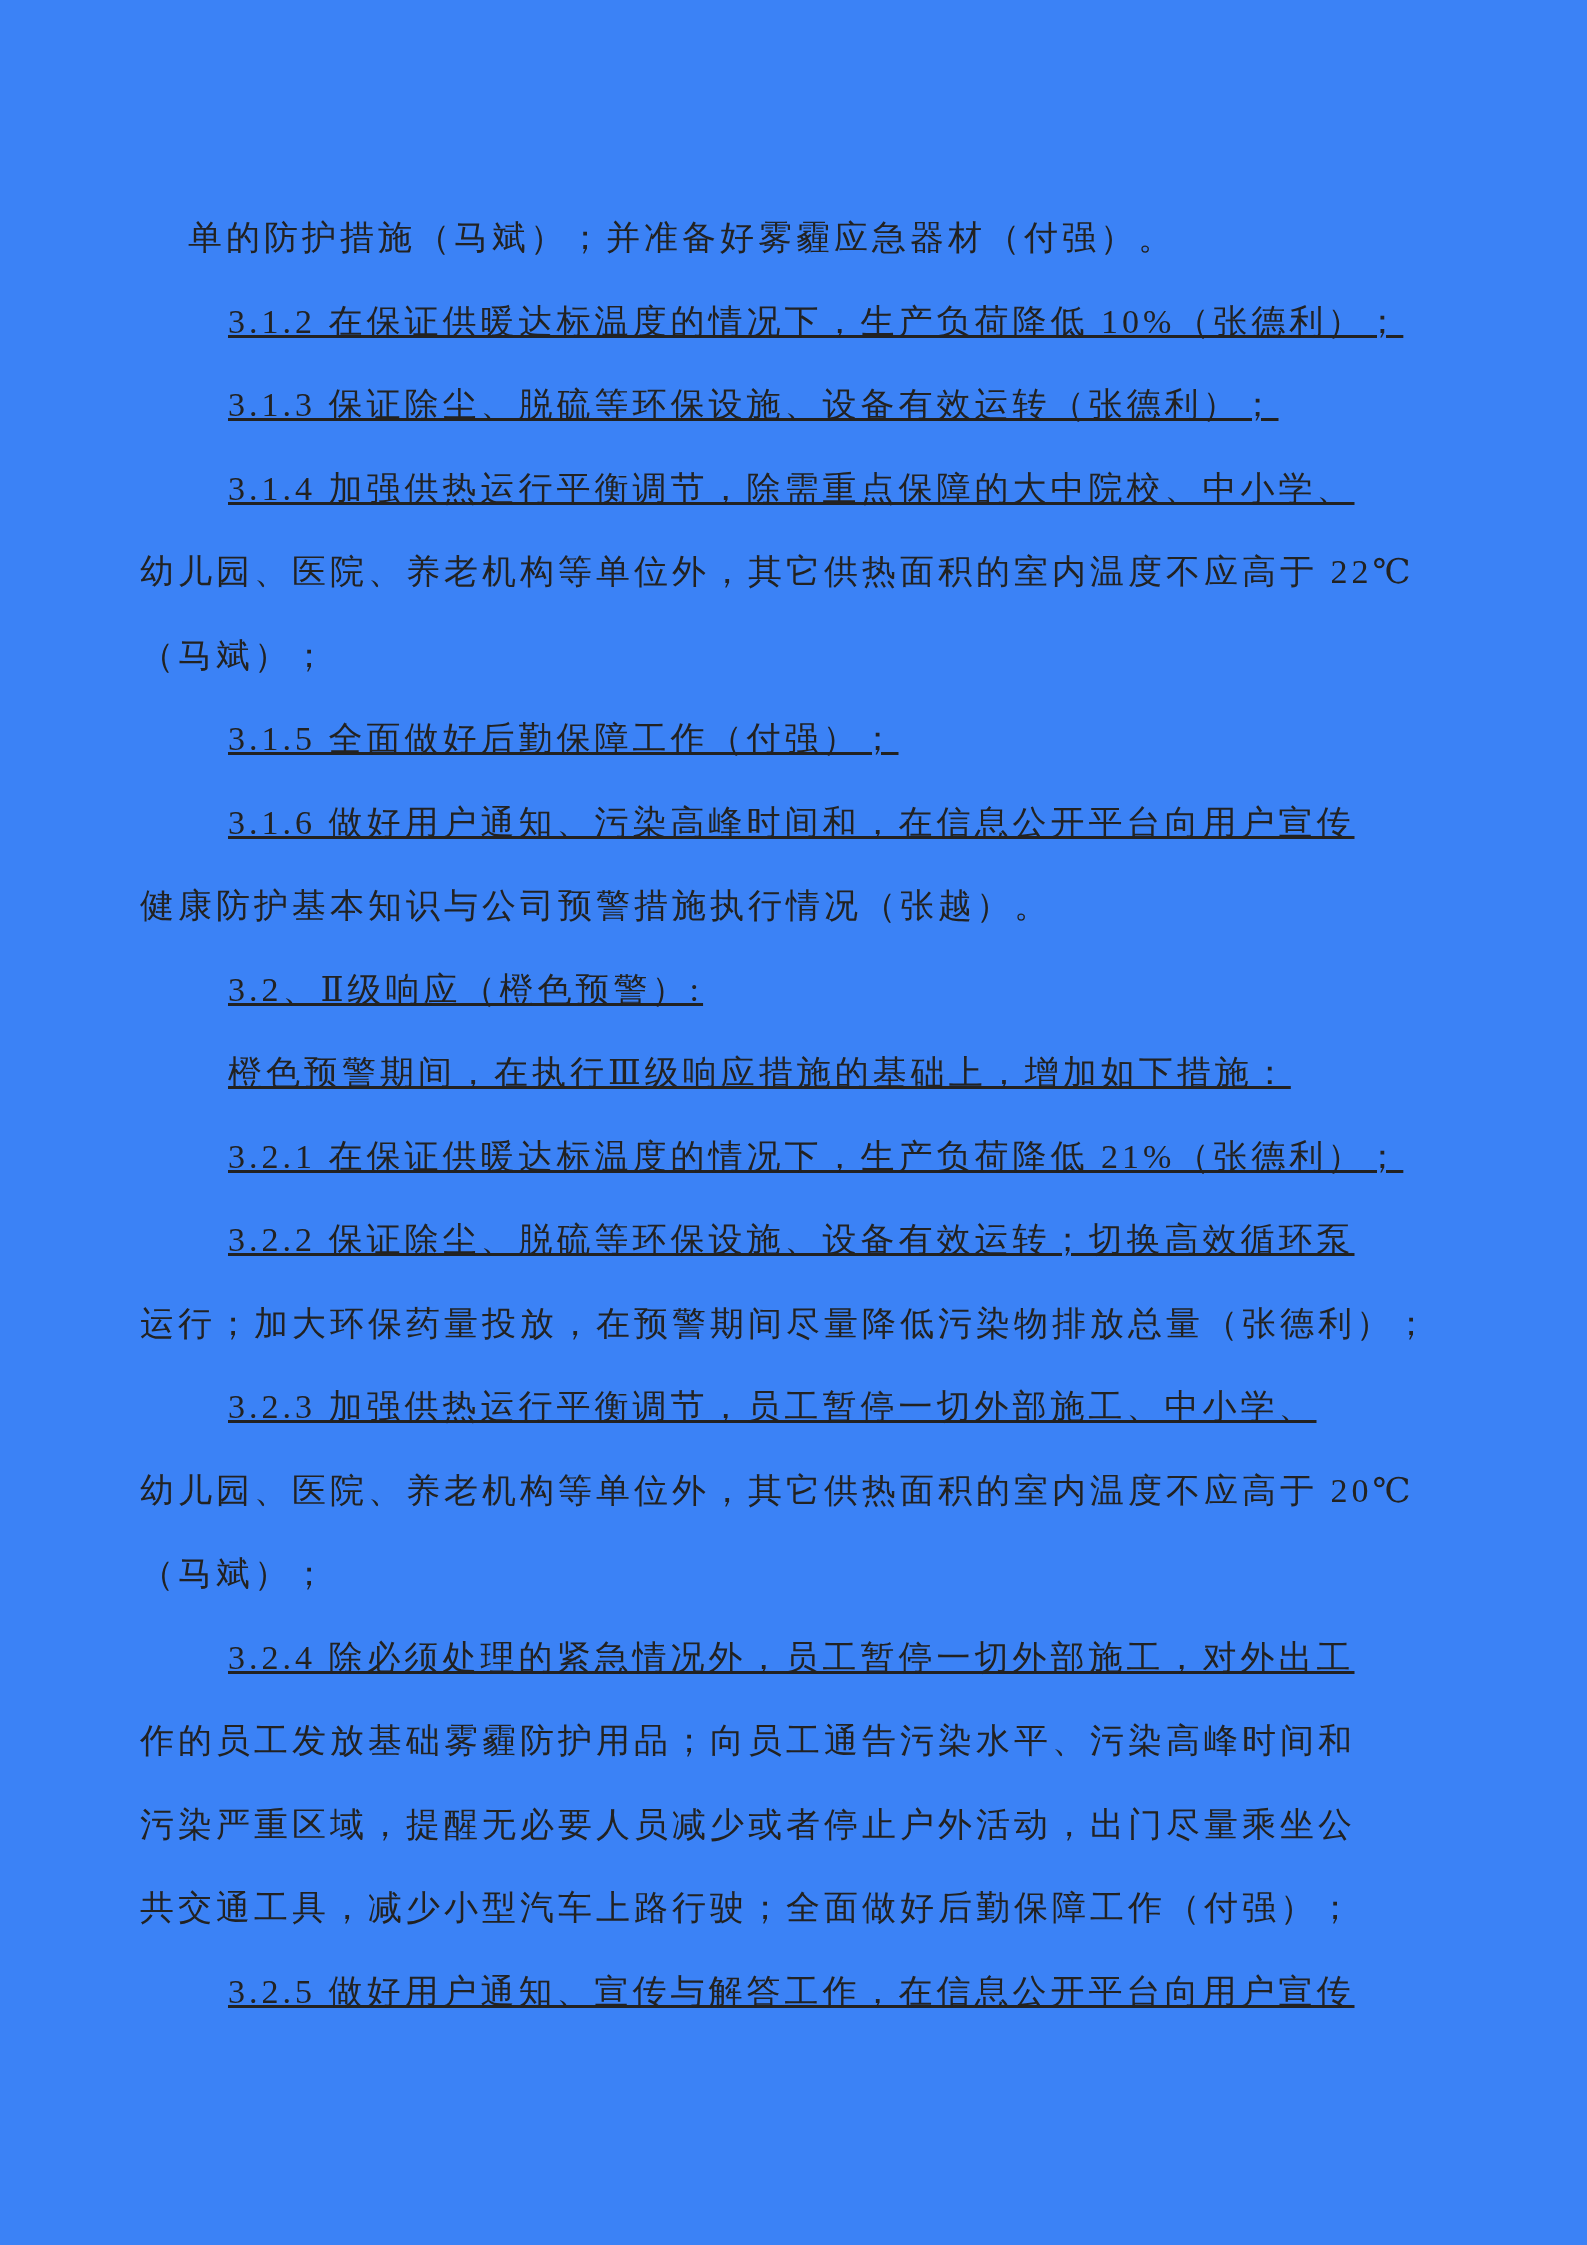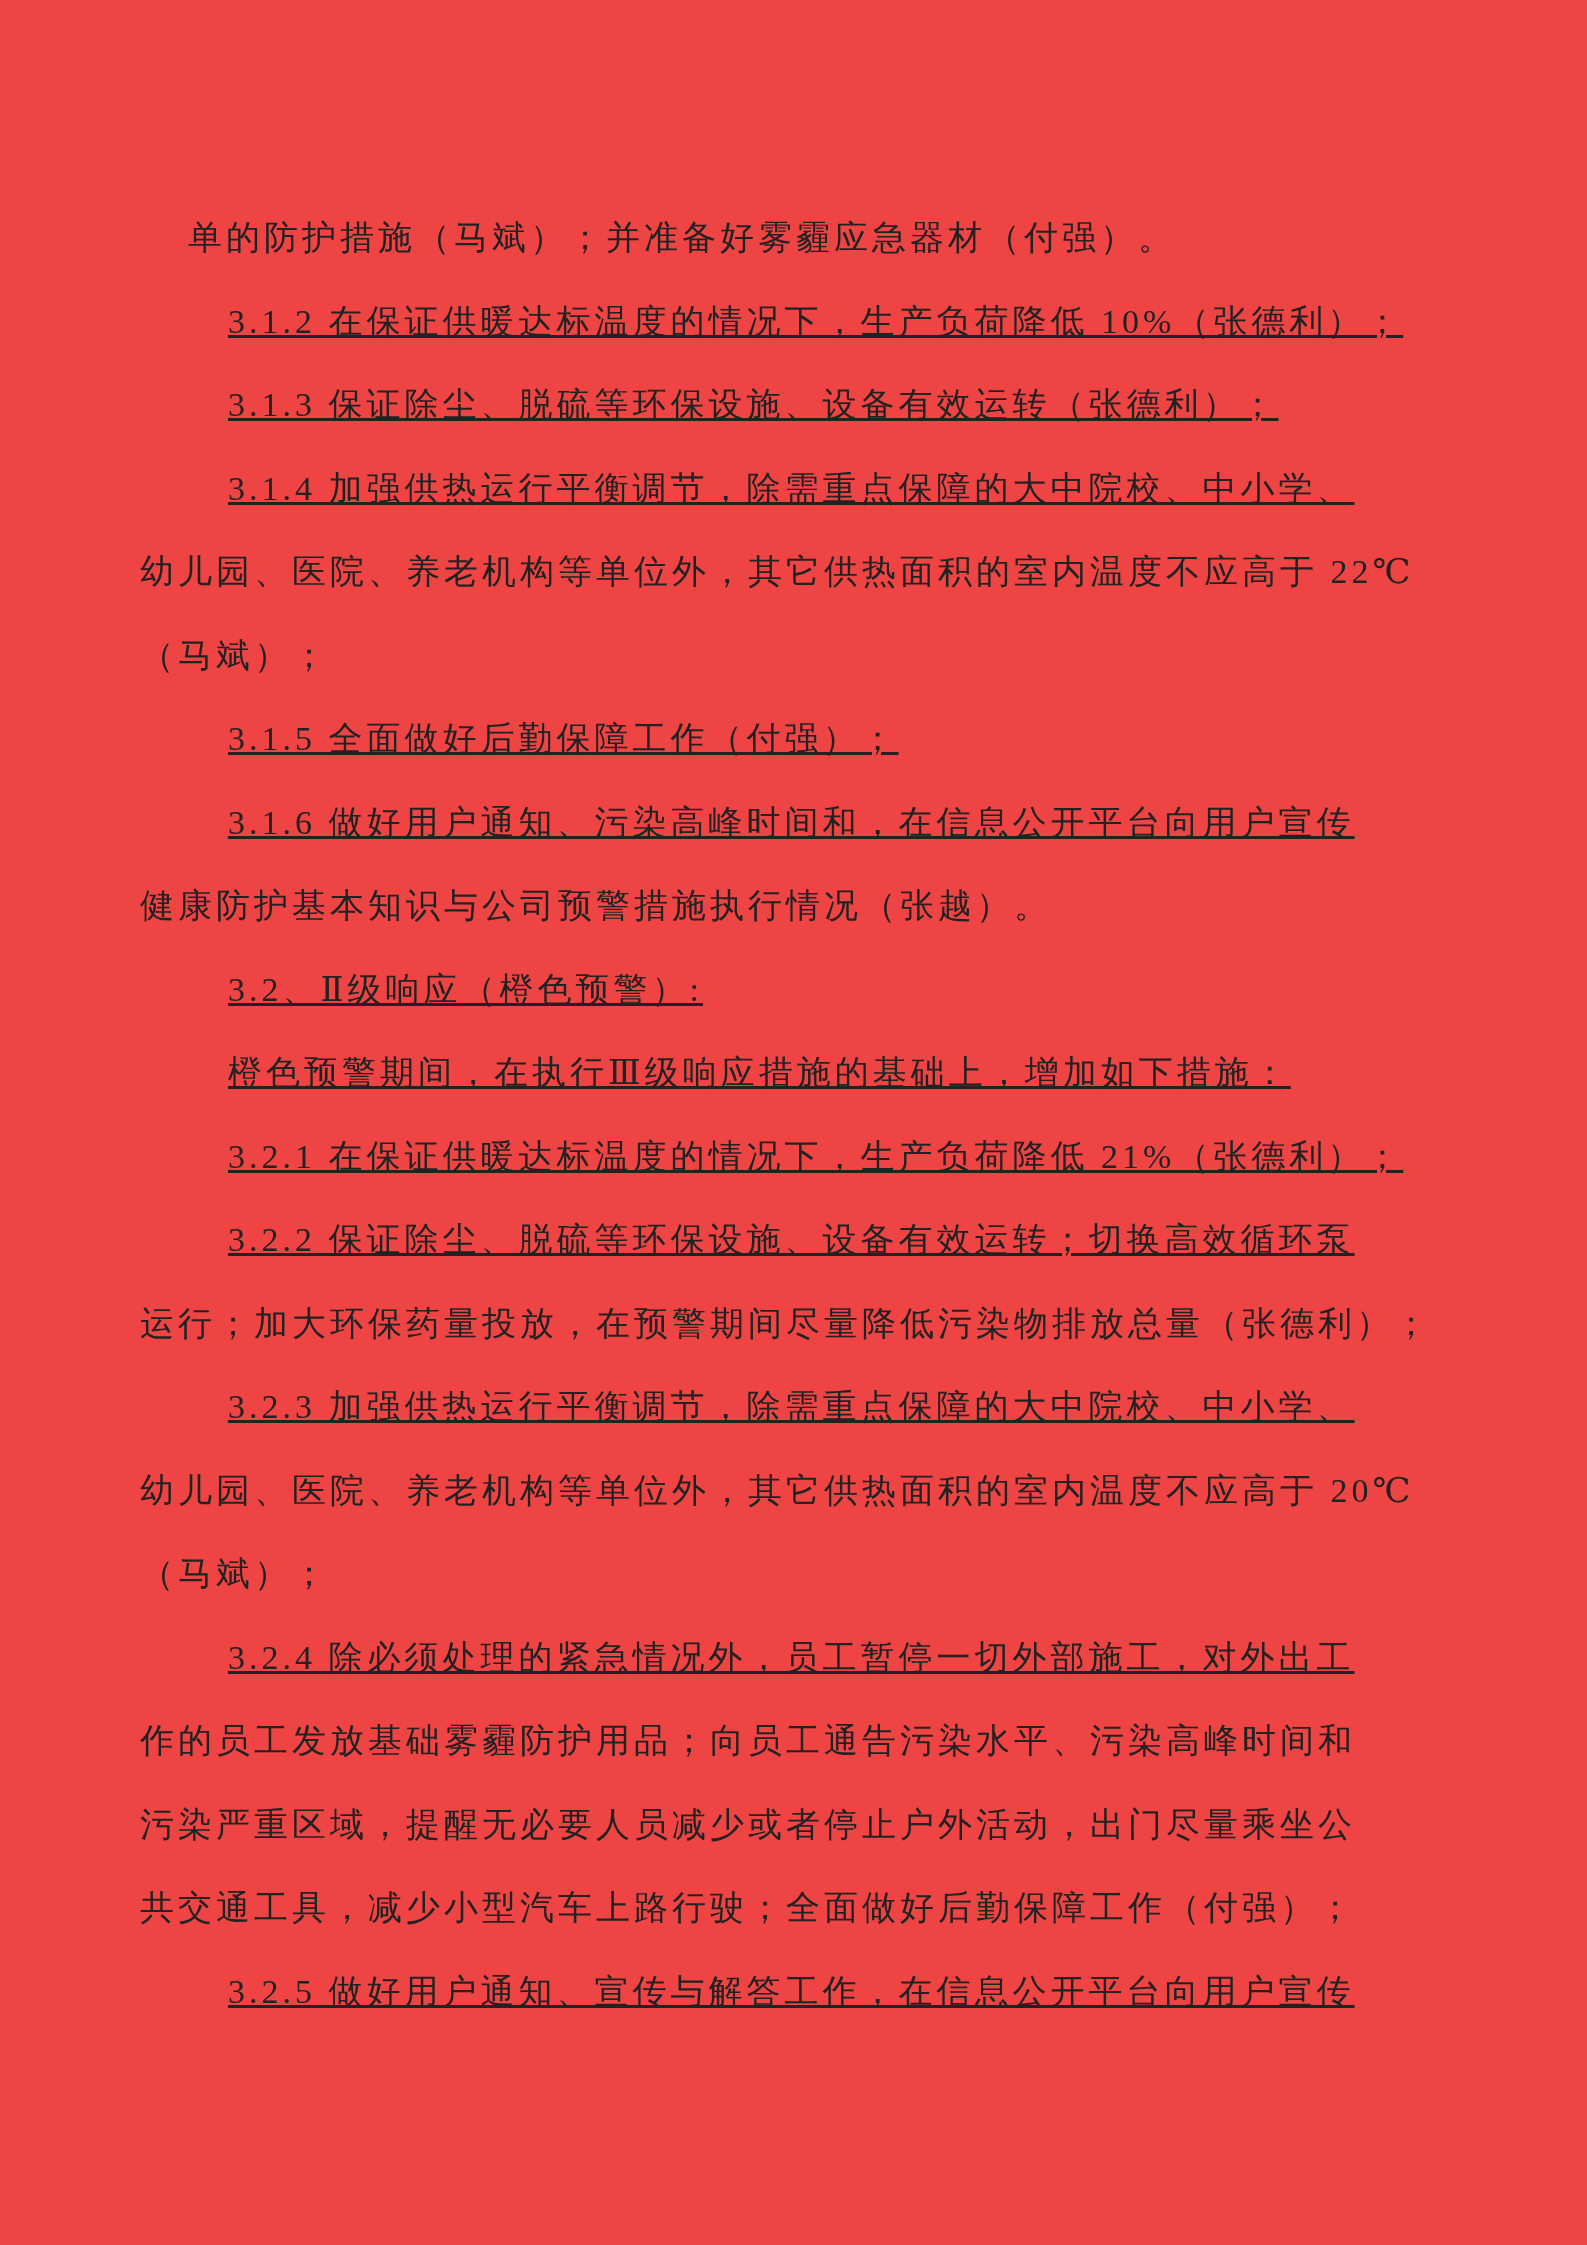--- a/index.html
+++ b/index.html
@@ -30,37 +30,37 @@
   .text-line {
     white-space: nowrap;
     height: 83.5px;
   }
   .text-line[data-ind="1"] { padding-left: 48px; }
   .text-line[data-ind="2"] { padding-left: 88px; text-decoration: underline; }
 </style>
 </head>
 <body>
 
-<div class="page" style="background: #ef4444;">
+<div class="page" style="background: #3b82f6;">
   <div class="text-column" style="color: rgb(34, 34, 34);">
       <div class="text-line" data-ind="1">单的防护措施（马斌）；并准备好雾霾应急器材（付强）。</div>
       <div class="text-line" data-ind="2">3.1.2 在保证供暖达标温度的情况下，生产负荷降低 10%（张德利）；</div>
       <div class="text-line" data-ind="2">3.1.3 保证除尘、脱硫等环保设施、设备有效运转（张德利）；</div>
       <div class="text-line" data-ind="2">3.1.4 加强供热运行平衡调节，除需重点保障的大中院校、中小学、</div>
       <div class="text-line" data-ind="0">幼儿园、医院、养老机构等单位外，其它供热面积的室内温度不应高于 22℃</div>
       <div class="text-line" data-ind="0">（马斌）；</div>
       <div class="text-line" data-ind="2">3.1.5 全面做好后勤保障工作（付强）；</div>
       <div class="text-line" data-ind="2">3.1.6 做好用户通知、污染高峰时间和，在信息公开平台向用户宣传</div>
       <div class="text-line" data-ind="0">健康防护基本知识与公司预警措施执行情况（张越）。</div>
       <div class="text-line" data-ind="2">3.2、Ⅱ级响应（橙色预警）:</div>
       <div class="text-line" data-ind="2">橙色预警期间，在执行Ⅲ级响应措施的基础上，增加如下措施：</div>
       <div class="text-line" data-ind="2">3.2.1 在保证供暖达标温度的情况下，生产负荷降低 21%（张德利）；</div>
       <div class="text-line" data-ind="2">3.2.2 保证除尘、脱硫等环保设施、设备有效运转；切换高效循环泵</div>
       <div class="text-line" data-ind="0">运行；加大环保药量投放，在预警期间尽量降低污染物排放总量（张德利）；</div>
-      <div class="text-line" data-ind="2">3.2.3 加强供热运行平衡调节，除需重点保障的大中院校、中小学、</div>
+      <div class="text-line" data-ind="2">3.2.3 加强供热运行平衡调节，员工暂停一切外部施工、中小学、</div>
       <div class="text-line" data-ind="0">幼儿园、医院、养老机构等单位外，其它供热面积的室内温度不应高于 20℃</div>
       <div class="text-line" data-ind="0">（马斌）；</div>
       <div class="text-line" data-ind="2">3.2.4 除必须处理的紧急情况外，员工暂停一切外部施工，对外出工</div>
       <div class="text-line" data-ind="0">作的员工发放基础雾霾防护用品；向员工通告污染水平、污染高峰时间和</div>
       <div class="text-line" data-ind="0">污染严重区域，提醒无必要人员减少或者停止户外活动，出门尽量乘坐公</div>
       <div class="text-line" data-ind="0">共交通工具，减少小型汽车上路行驶；全面做好后勤保障工作（付强）；</div>
       <div class="text-line" data-ind="2">3.2.5 做好用户通知、宣传与解答工作，在信息公开平台向用户宣传</div>
     </div>
 </div>
 

